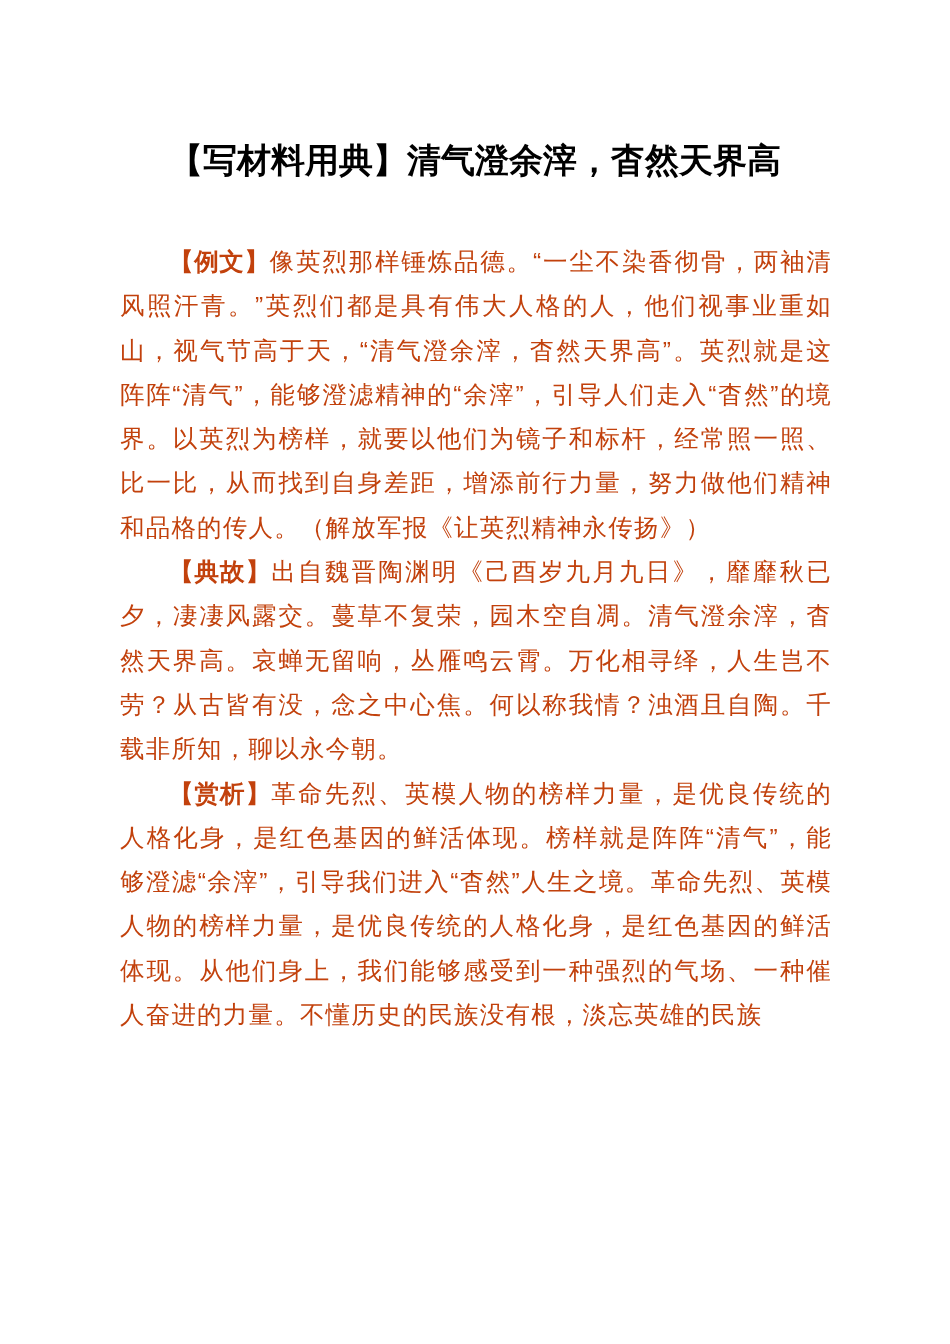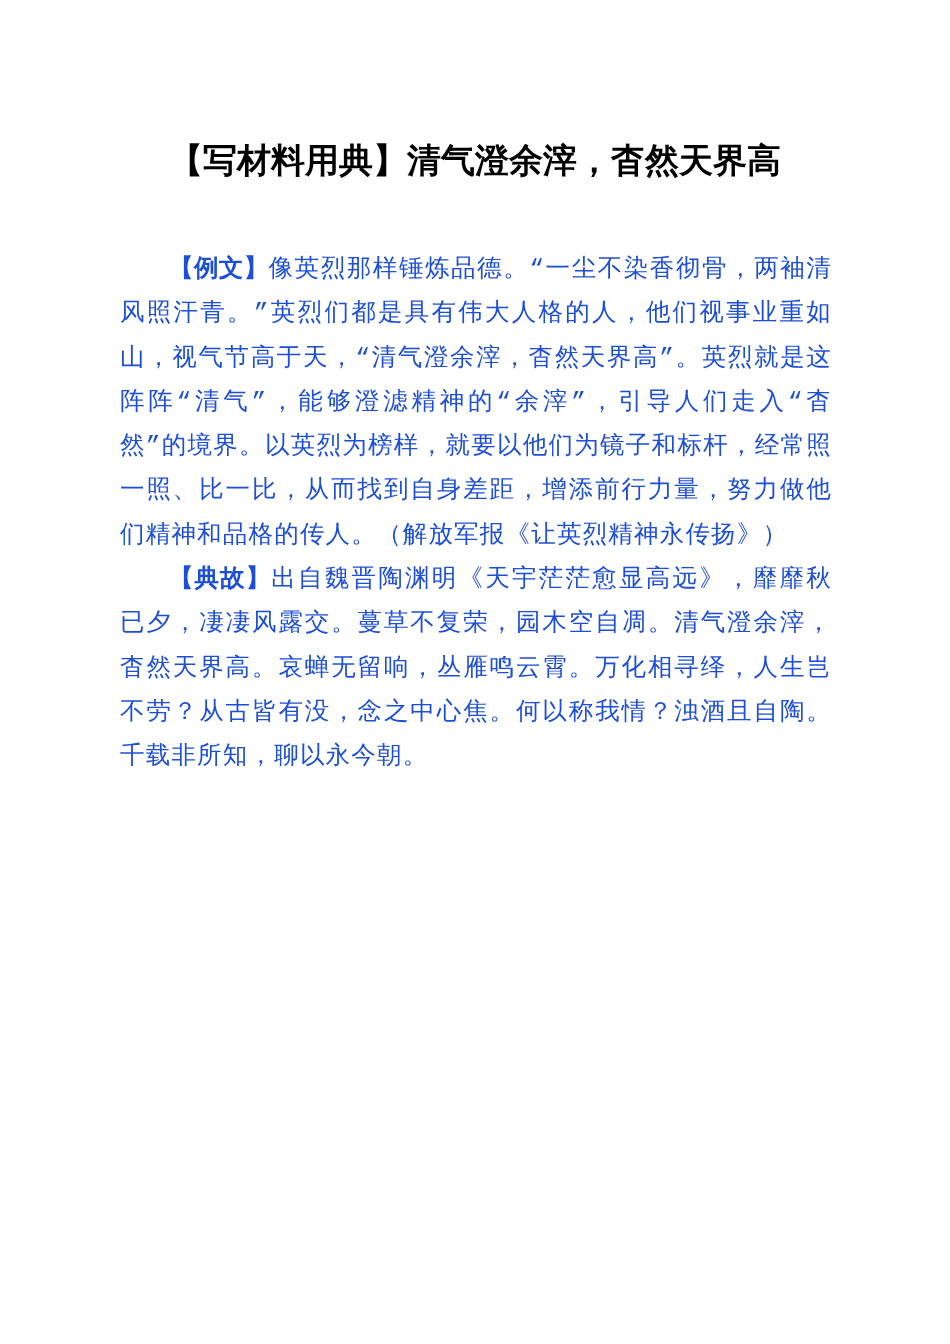--- a/index.html
+++ b/index.html
@@ -5,31 +5,32 @@
     html, body { margin: 0; padding: 0; background: #ffffff; }
     body { width: 950px; height: 1344px; overflow: hidden; position: relative; }
     .page { position: absolute; left: 0; top: 0; width: 950px; height: 1344px; background: #ffffff; }
     .title {
       position: absolute; left: 0; top: 136px; width: 950px; text-align: center;
       font-family: "DejaVu Serif", "Liberation Serif", serif;
       font-weight: bold; font-size: 34px; line-height: 48px; color: #000000;
       letter-spacing: 0px;
     }
     .body {
-      position: absolute; left: 120px; top: 248px; width: 712px;
-      font-family: Liberation Mono, monospace;
-      font-size: 24.5px; line-height: 44.3px; color: #1d4ed8;
+      position: absolute; left: 120px; top: 240px; width: 712px;
+      font-family: Liberation Sans, sans-serif;
+      font-size: 24.5px; line-height: 44.3px; color: #c2410c;
       text-align: justify; letter-spacing: 1.2px;
     }
     .para { margin: 0; text-indent: 2em; }
     .tag { font-weight: bold; letter-spacing: 0; }
   </style>
 </head>
 <body>
 
 <div class="page">
   <div class="title">【写材料用典】清气澄余滓，杳然天界高</div>
 
   <div class="body">
     <p class="para"><span class="tag">【例文】</span><span>像英烈那样锤炼品德。“一尘不染香彻骨，两袖清风照汗青。”英烈们都是具有伟大人格的人，他们视事业重如山，视气节高于天，“清气澄余滓，杳然天界高”。英烈就是这阵阵“清气”，能够澄滤精神的“余滓”，引导人们走入“杳然”的境界。以英烈为榜样，就要以他们为镜子和标杆，经常照一照、比一比，从而找到自身差距，增添前行力量，努力做他们精神和品格的传人。（解放军报《让英烈精神永传扬》）</span></p>
-    <p class="para"><span class="tag">【典故】</span><span>出自魏晋陶渊明《天宇茫茫愈显高远》，靡靡秋已夕，凄凄风露交。蔓草不复荣，园木空自凋。清气澄余滓，杳然天界高。哀蝉无留响，丛雁鸣云霄。万化相寻绎，人生岂不劳？从古皆有没，念之中心焦。何以称我情？浊酒且自陶。千载非所知，聊以永今朝。</span></p>
+    <p class="para"><span class="tag">【典故】</span><span>出自魏晋陶渊明《己酉岁九月九日》，靡靡秋已夕，凄凄风露交。蔓草不复荣，园木空自凋。清气澄余滓，杳然天界高。哀蝉无留响，丛雁鸣云霄。万化相寻绎，人生岂不劳？从古皆有没，念之中心焦。何以称我情？浊酒且自陶。千载非所知，聊以永今朝。</span></p>
+    <p class="para"><span class="tag">【赏析】</span><span>革命先烈、英模人物的榜样力量，是优良传统的人格化身，是红色基因的鲜活体现。榜样就是阵阵“清气”，能够澄滤“余滓”，引导我们进入“杳然”人生之境。革命先烈、英模人物的榜样力量，是优良传统的人格化身，是红色基因的鲜活体现。从他们身上，我们能够感受到一种强烈的气场、一种催人奋进的力量。不懂历史的民族没有根，淡忘英雄的民族</span></p>
   </div>
 </div>
 
 </body></html>

